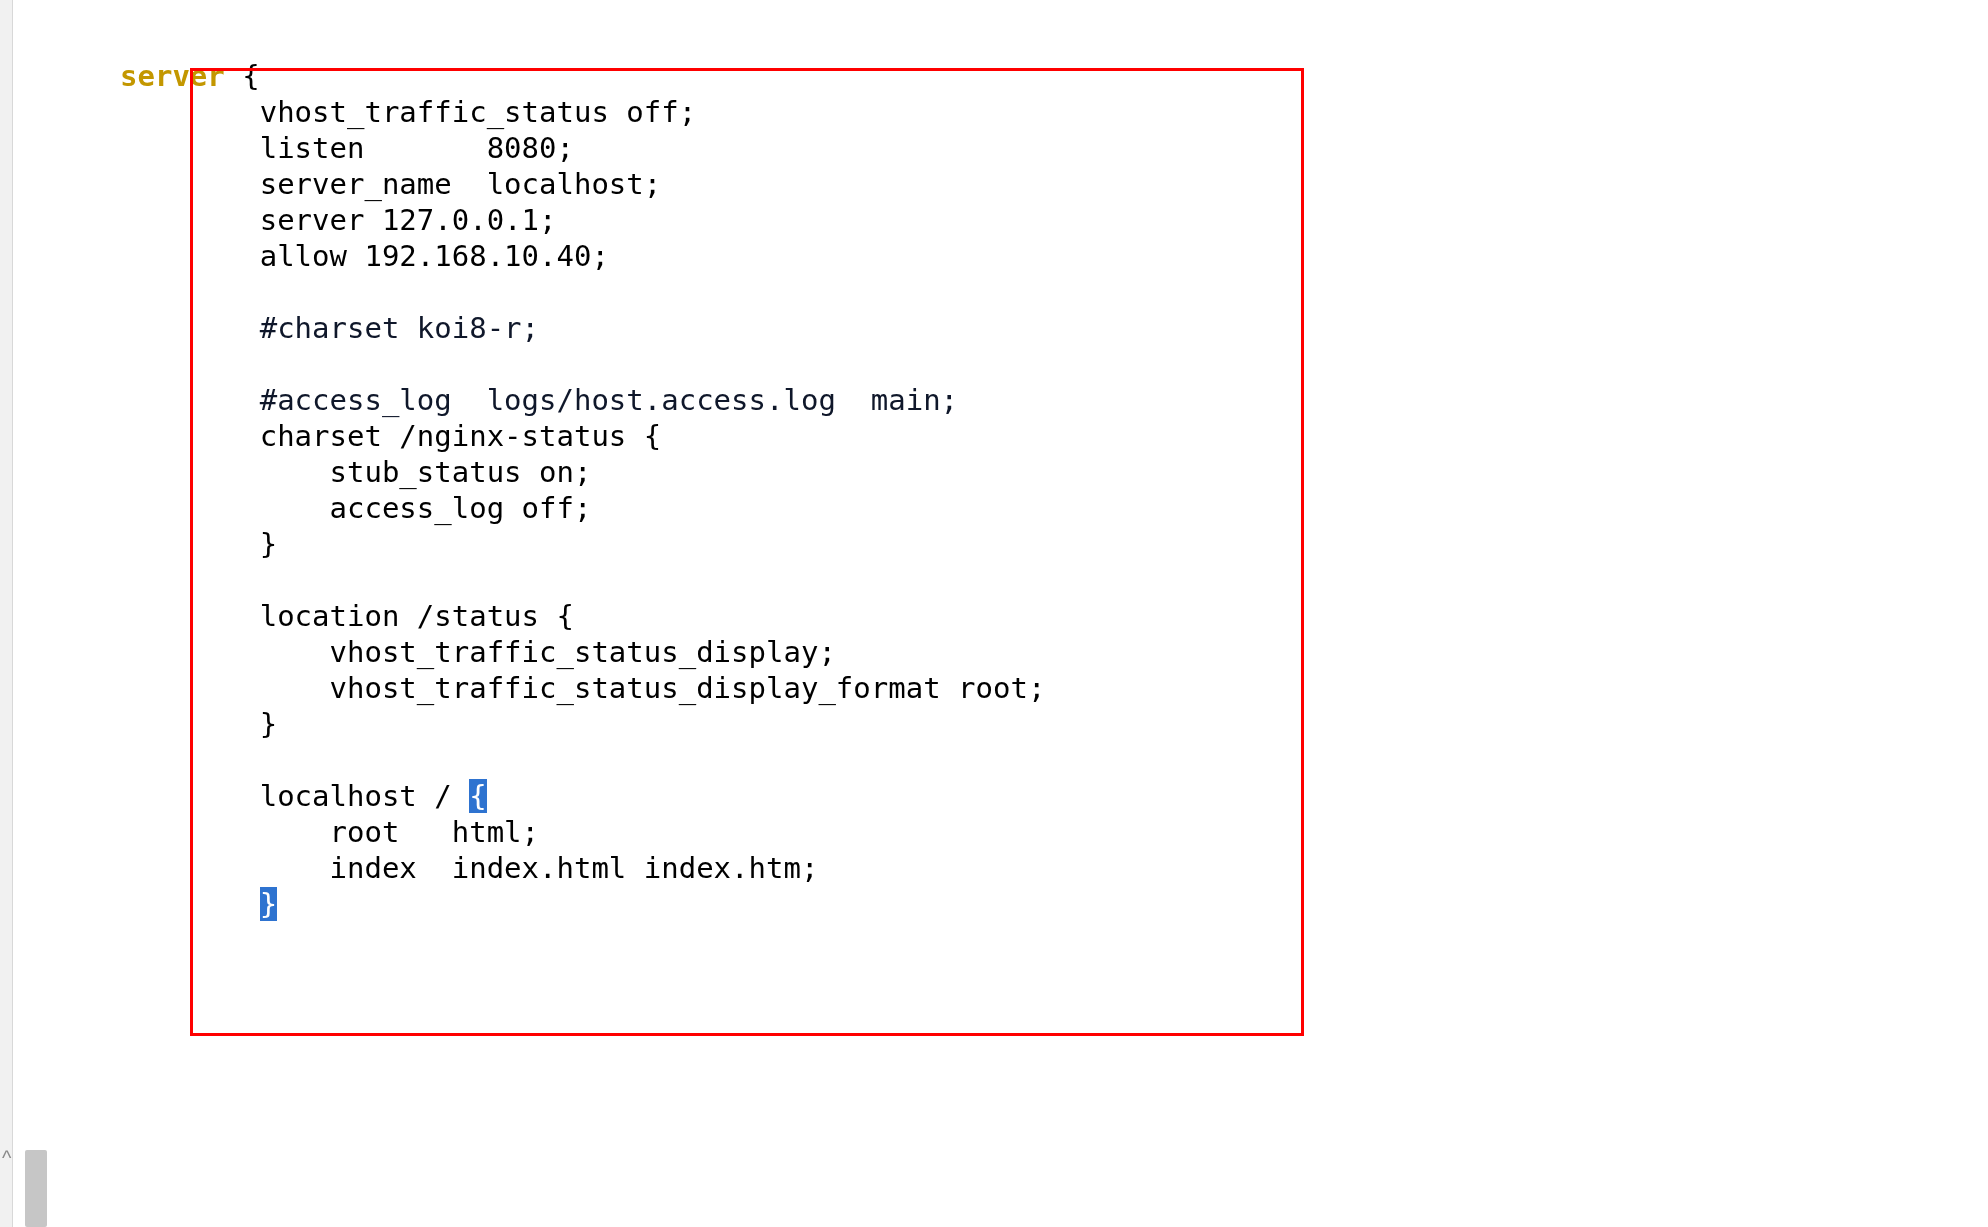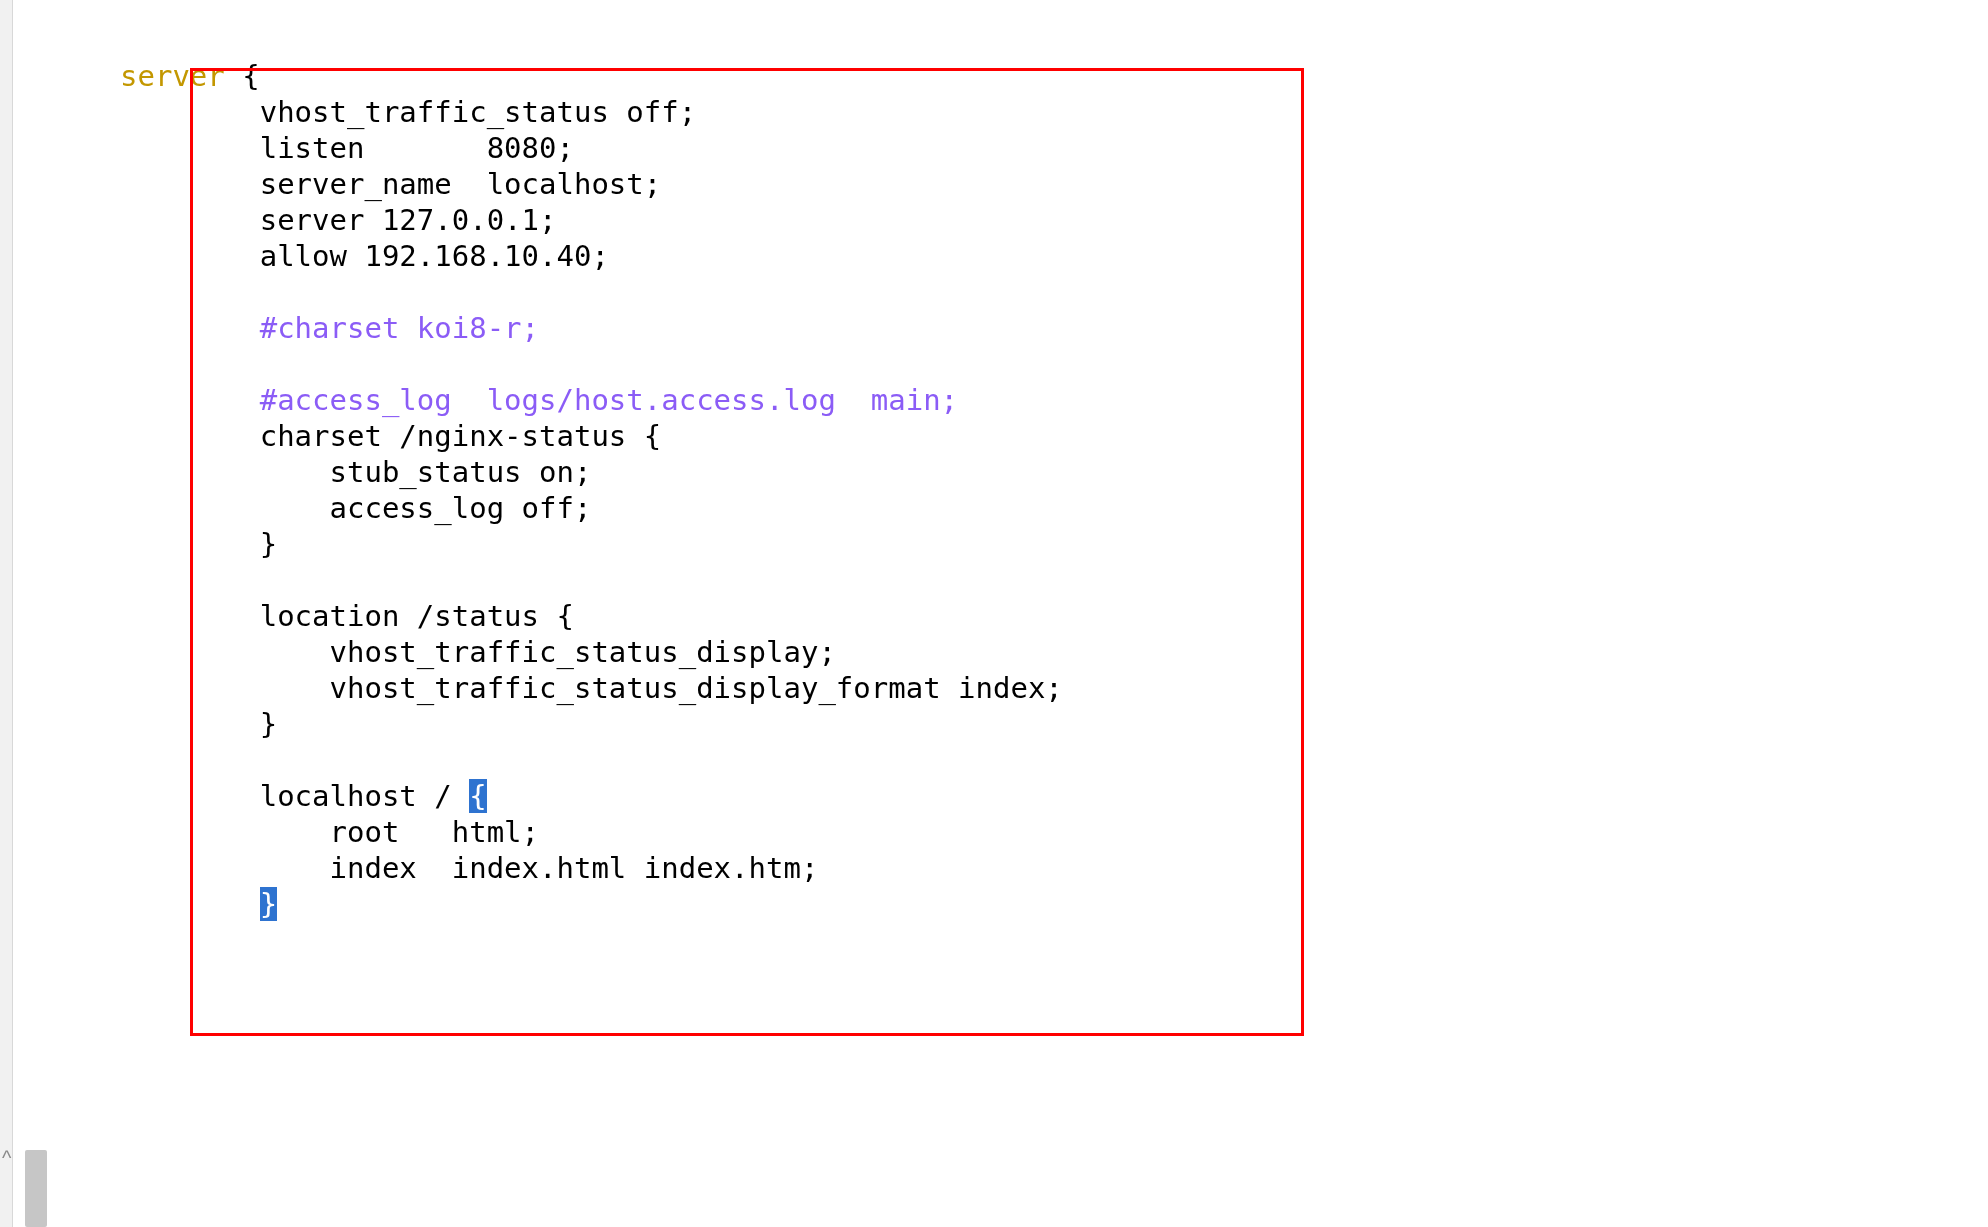--- a/index.html
+++ b/index.html
@@ -43,26 +43,26 @@
     background: #c6c6c6;
     border-radius: 2px;
   }
   .code {
     position: absolute;
     left: 120px;
     top: 22px;
     white-space: pre;
   }
   .comment {
-    color: #8b5cf6;
+    color: #0f172a;
     margin-top: 16px;
   }
   .keyword {
     color: #c39700;
-    font-weight: 400;
+    font-weight: 700;
   }
   .red-box {
     position: absolute;
     left: 190px;
     top: 68px;
     width: 1108px;
     height: 962px;
     border: 3px solid #ff0000;
     pointer-events: none;
   }
@@ -92,21 +92,21 @@
 <span class="comment">        #charset koi8-r;</span>
 <span></span>
 <span class="comment">        #access_log  logs/host.access.log  main;</span>
 <span>        charset /nginx-status {</span>
 <span>            stub_status on;</span>
 <span>            access_log off;</span>
 <span>        }</span>
 <span></span>
 <span>        location /status {</span>
 <span>            vhost_traffic_status_display;</span>
-<span>            vhost_traffic_status_display_format index;</span>
+<span>            vhost_traffic_status_display_format root;</span>
 <span>        }</span>
 <span></span>
 <span><span>        localhost / </span><span class="hl-cursor">{</span></span>
 <span>            root   html;</span>
 <span>            index  index.html index.htm;</span>
 <span><span>        </span><span class="hl-cursor">}</span></span></div>
 
   <div class="red-box"></div>
 
 </div>

